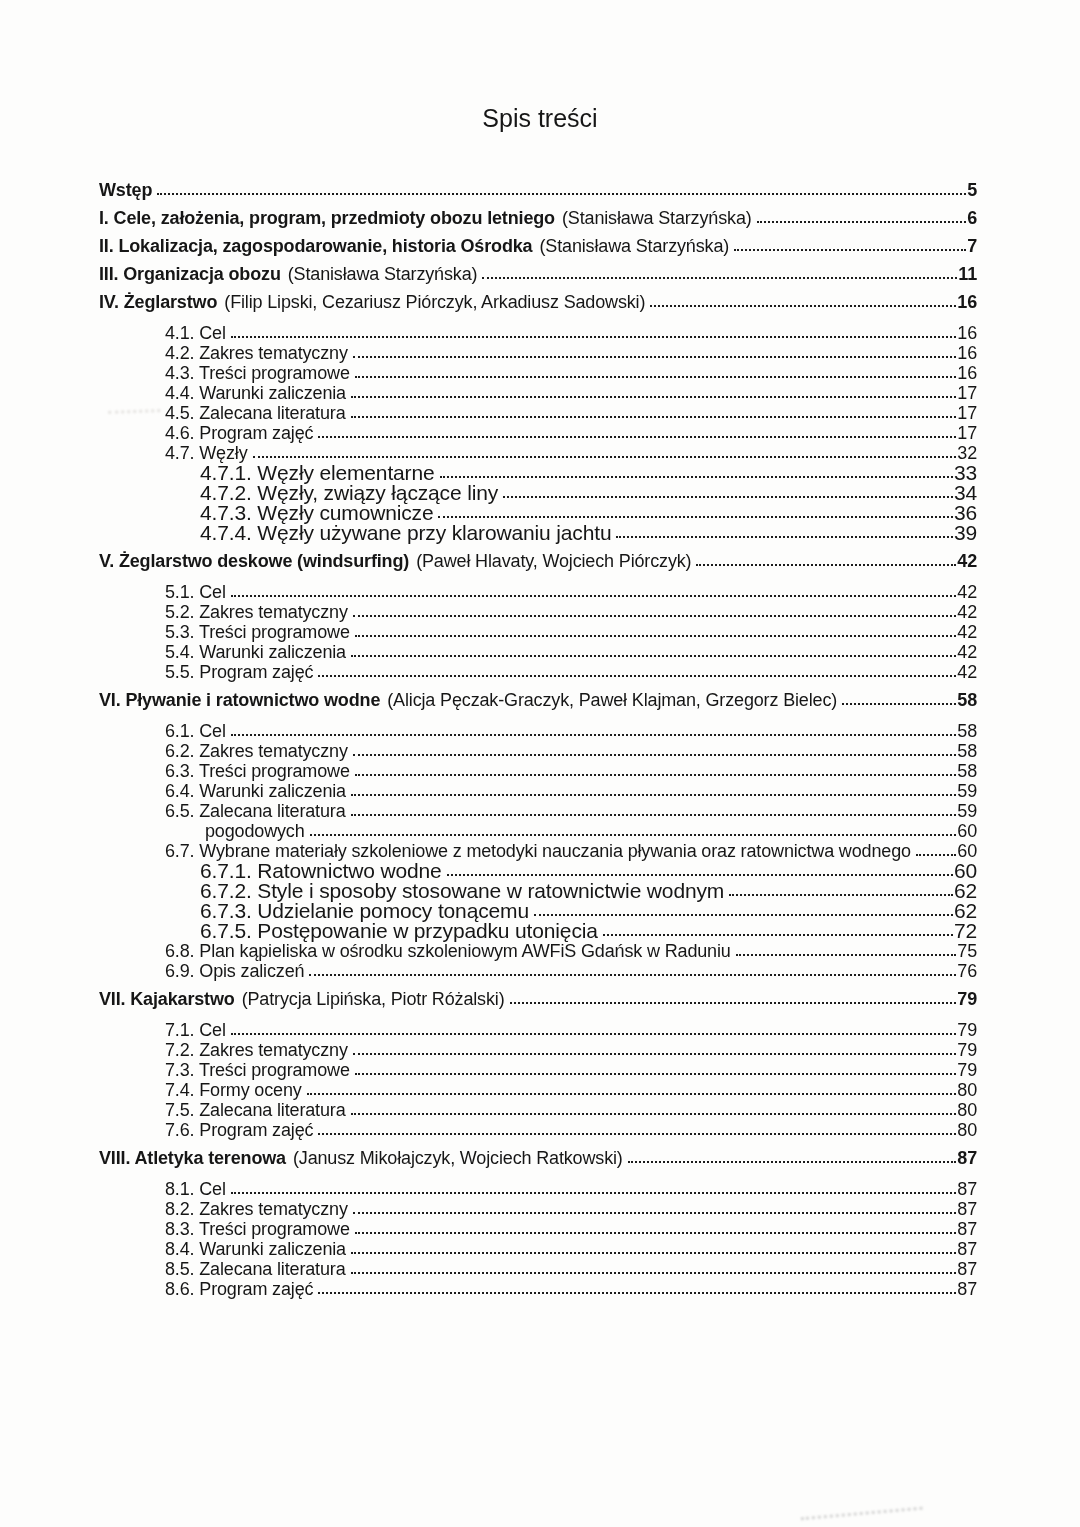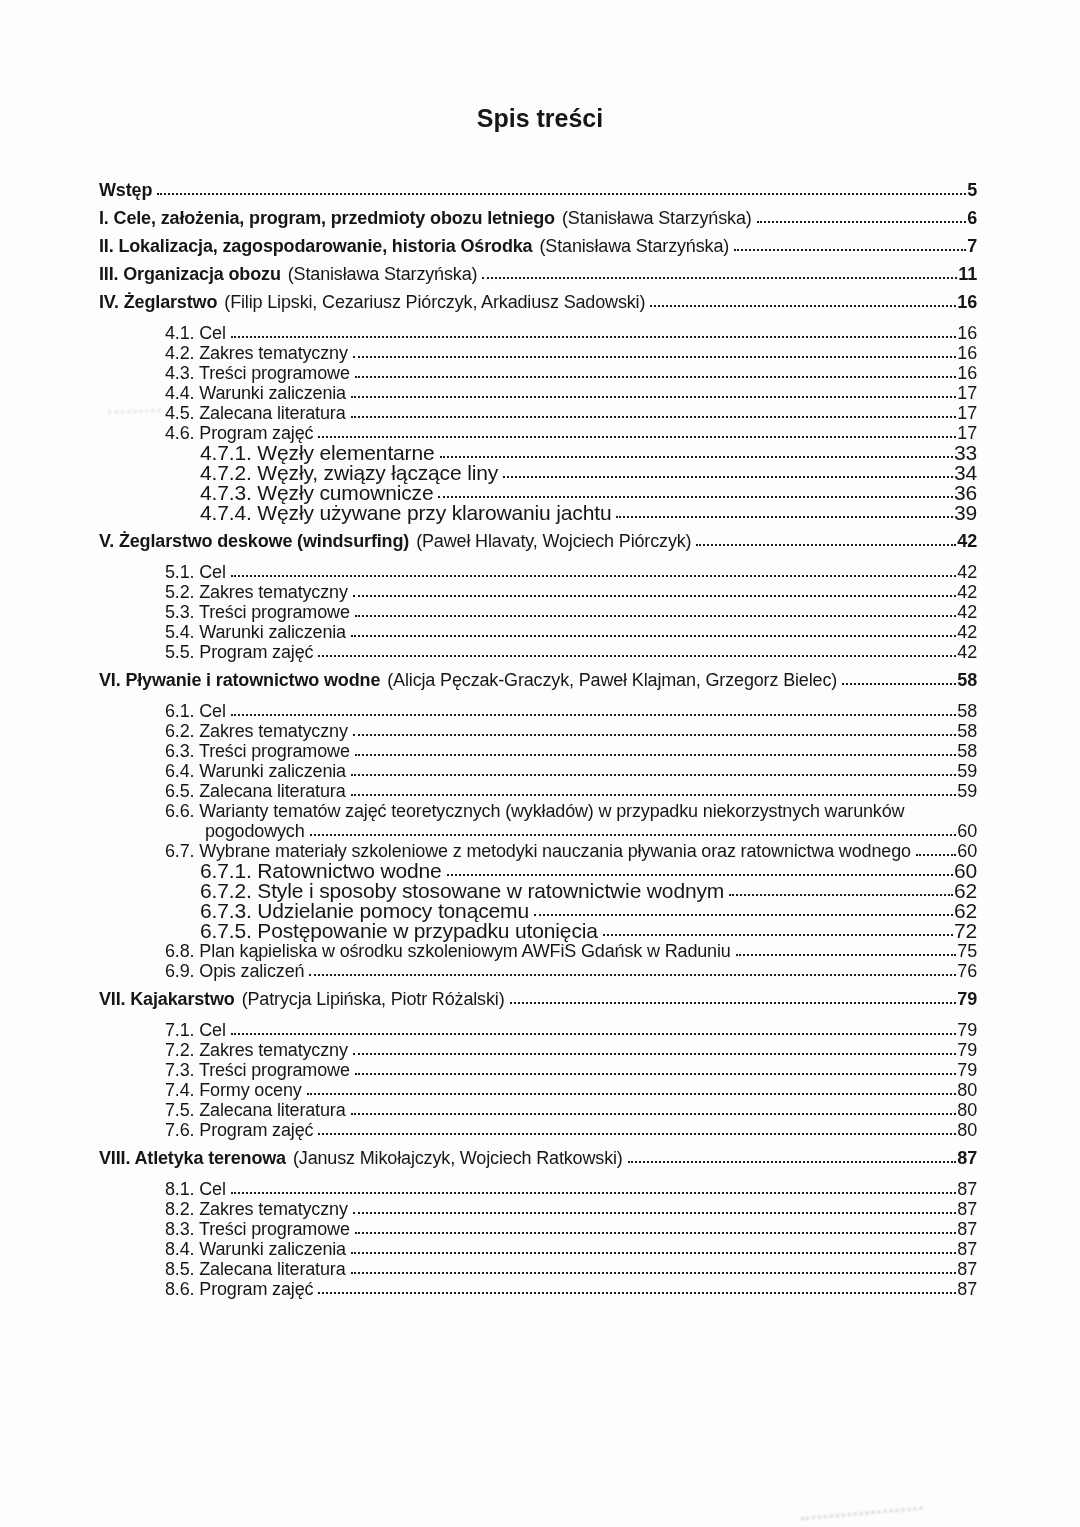--- a/index.html
+++ b/index.html
@@ -13,21 +13,21 @@
     color: #161616;
     overflow: hidden;
   }
   .page-title {
     position: absolute;
     top: 104px;
     left: 0;
     width: 100%;
     text-align: center;
     font-size: 25px;
-    font-weight: 700;
+    font-weight: 400;
     letter-spacing: 0px;
   }
   .toc {
     position: absolute;
     left: 99px;
     top: 172px;
     width: 878px;
   }
   .row {
     display: flex;
@@ -142,20 +142,26 @@
 
     <span class="dots"></span>
     <span class="pg">17</span>
   </div>
       <div class="row sub">
     <span class="label">4.6. Program zajęć</span>
 
     <span class="dots"></span>
     <span class="pg">17</span>
   </div>
+      <div class="row sub">
+    <span class="label">4.7. Węzły</span>
+
+    <span class="dots"></span>
+    <span class="pg">32</span>
+  </div>
       <div class="row subsub">
     <span class="label">4.7.1. Węzły elementarne</span>
 
     <span class="dots"></span>
     <span class="pg">33</span>
   </div>
       <div class="row subsub">
     <span class="label">4.7.2. Węzły, związy łączące liny</span>
 
     <span class="dots"></span>
@@ -237,24 +243,20 @@
     <span class="label">6.4. Warunki zaliczenia</span>
 
     <span class="dots"></span>
     <span class="pg">59</span>
   </div>
       <div class="row sub">
     <span class="label">6.5. Zalecana literatura</span>
 
     <span class="dots"></span>
     <span class="pg">59</span>
-  </div>
-      <div class="row sub">
-    <span class="label">6.6. Warianty tematów zajęć teoretycznych (wykładów) w przypadku niekorzystnych warunków</span>
-
   </div>
       <div class="row cont">
     <span class="label">pogodowych</span>
 
     <span class="dots"></span>
     <span class="pg">60</span>
   </div>
       <div class="row sub">
     <span class="label">6.7. Wybrane materiały szkoleniowe z metodyki nauczania pływania oraz ratownictwa wodnego</span>
 

